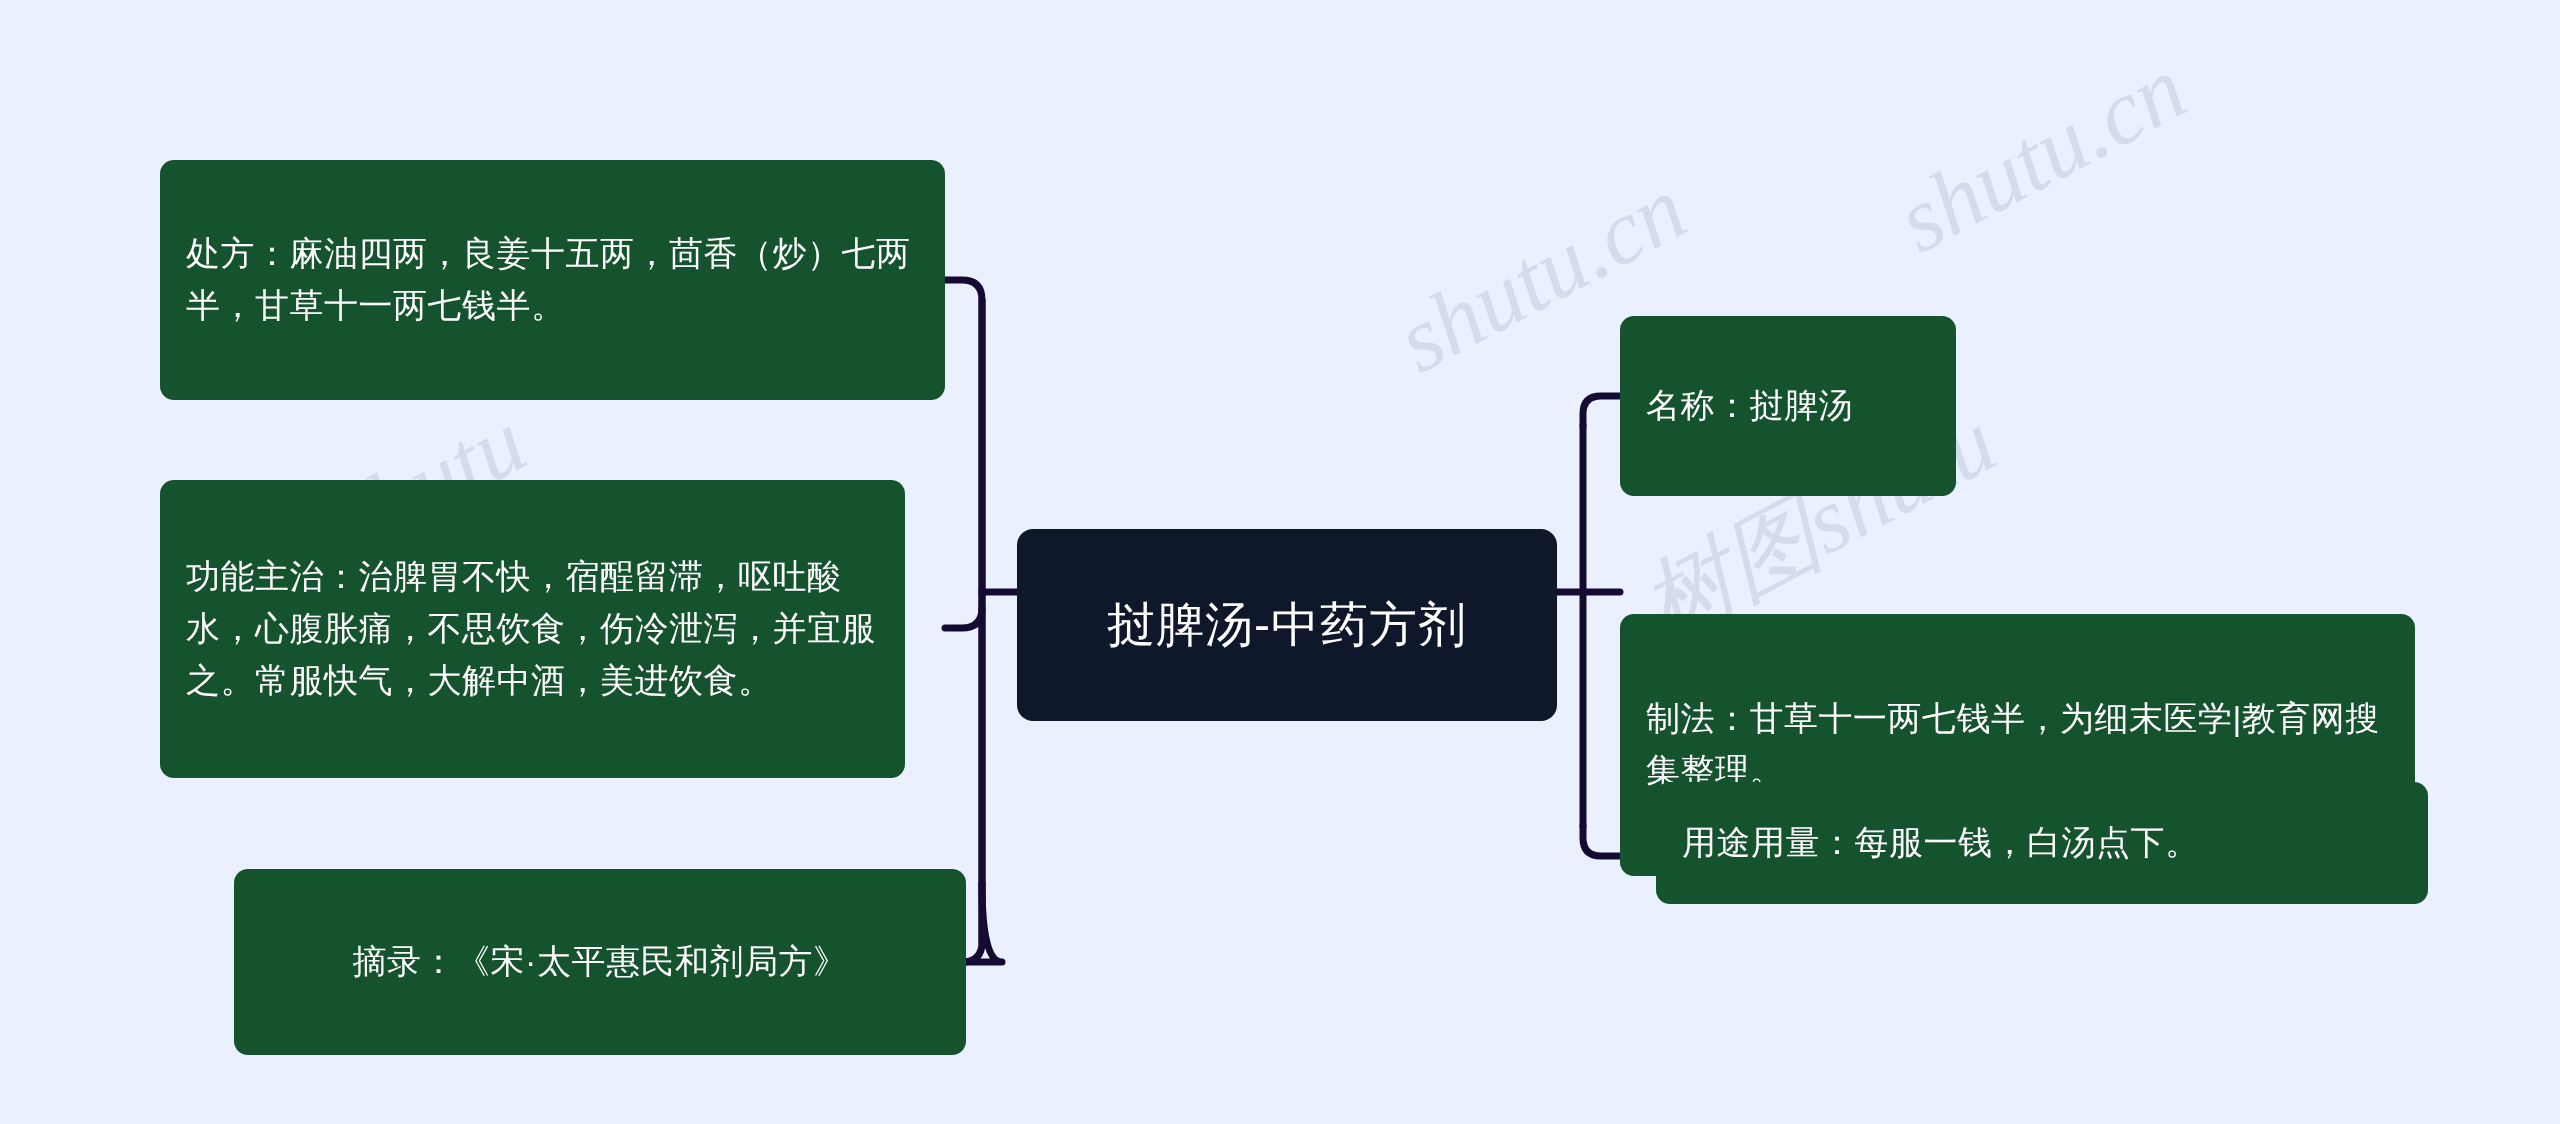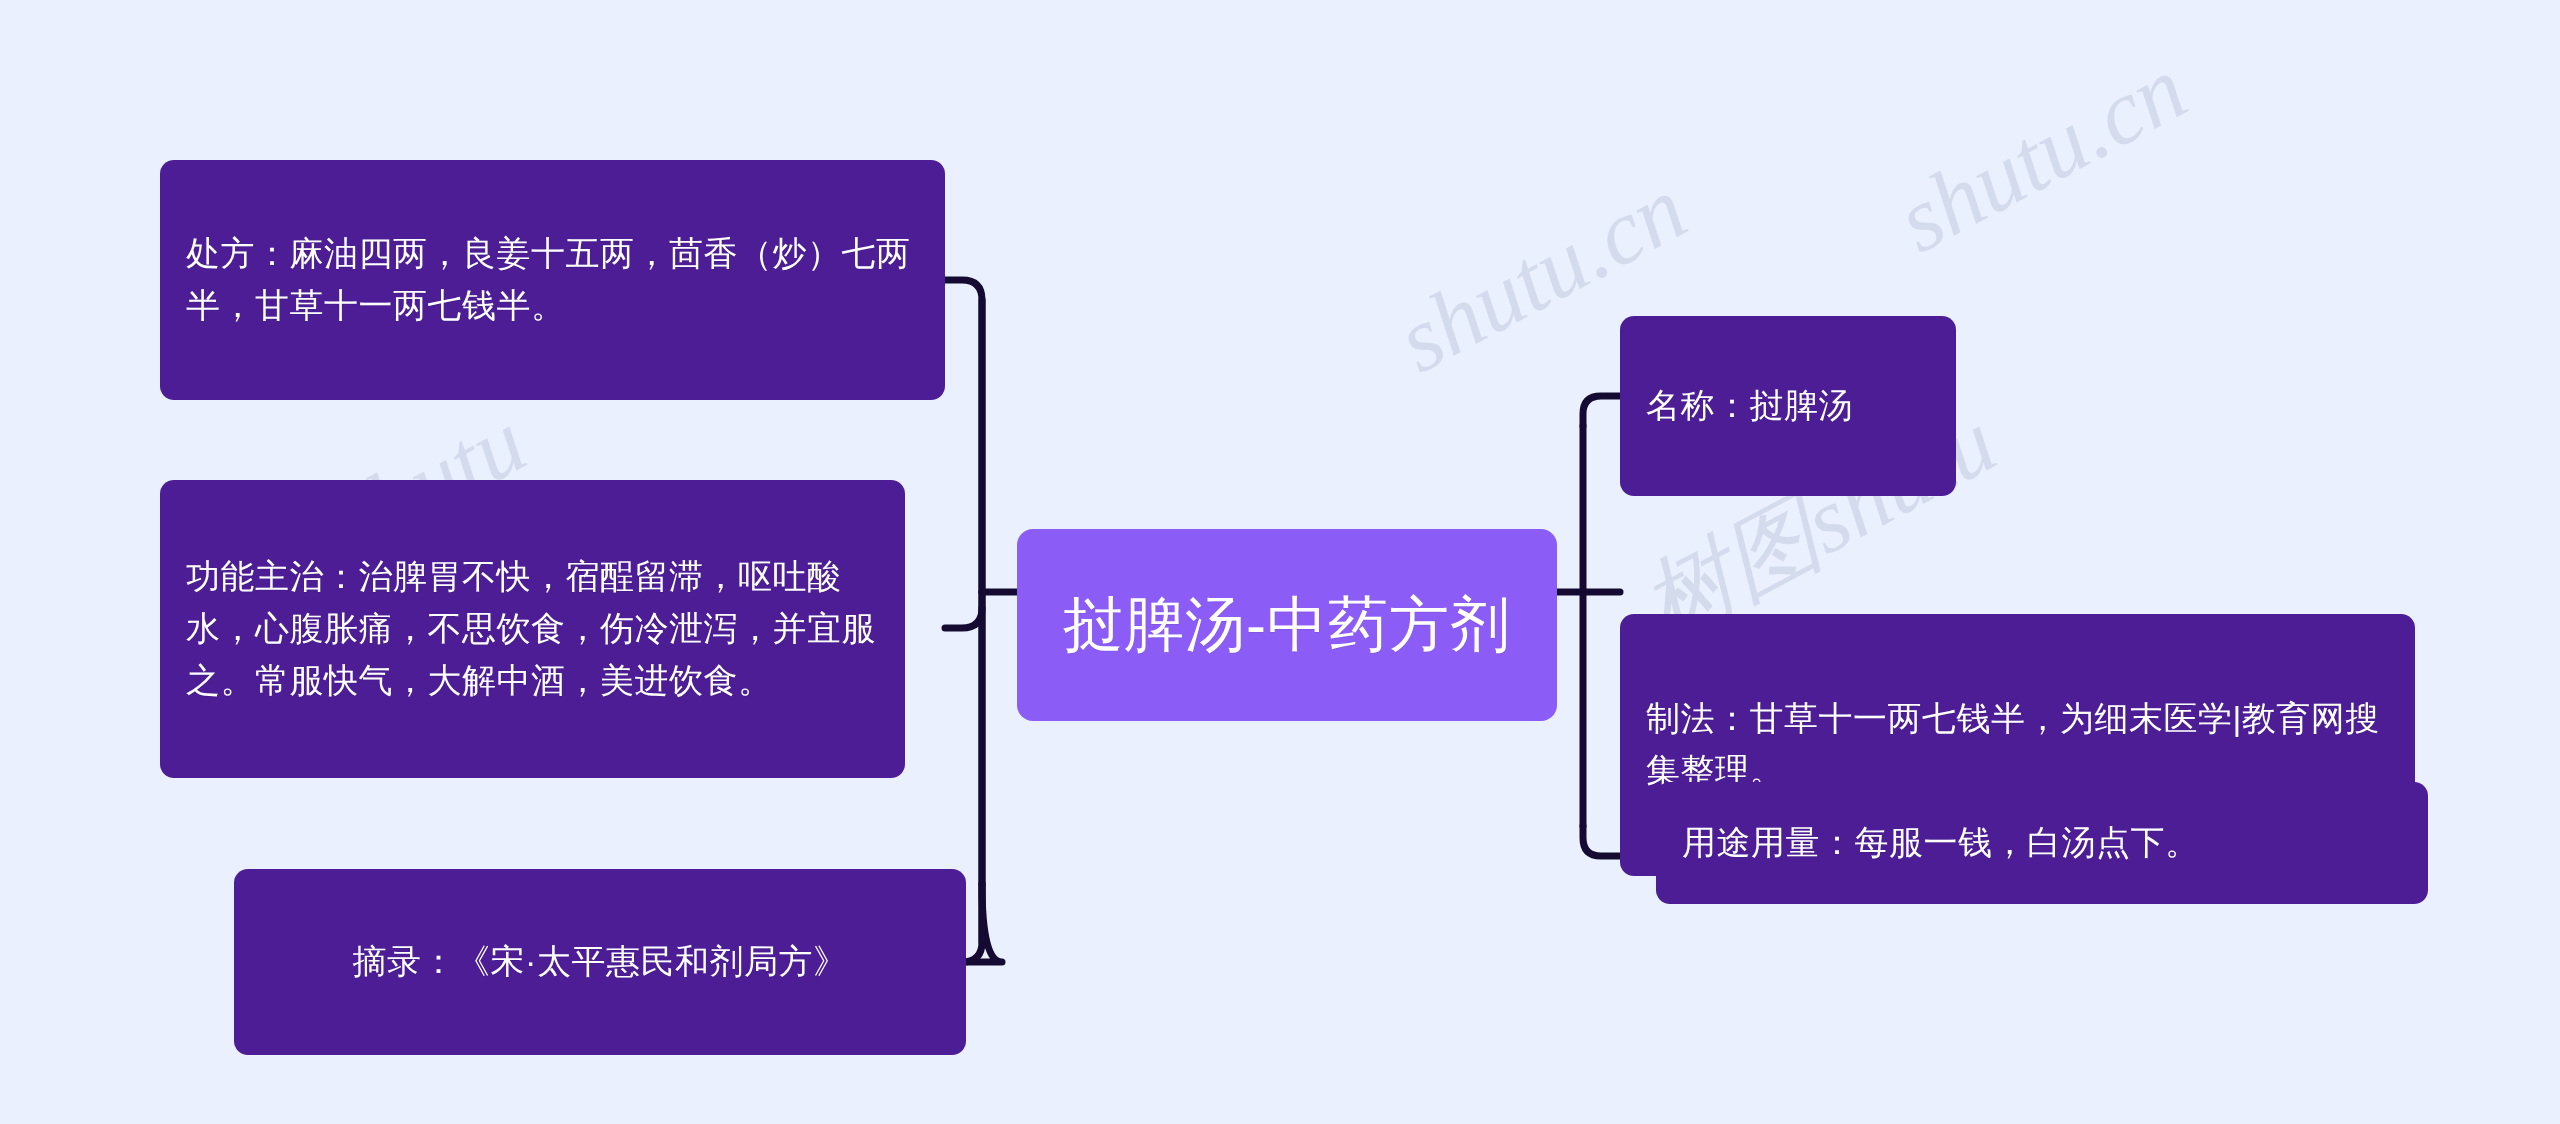--- a/index.html
+++ b/index.html
@@ -41,41 +41,41 @@
     color: #cfd8ea;
     opacity: 0.85;
     font-family: "Liberation Serif", "DejaVu Serif", serif;
     font-style: italic;
     white-space: nowrap;
     transform-origin: left top;
     font-weight: 400;
   }
   .node {
     position: absolute;
-    background: #4c1d95;
+    background: #14532d;
     border-radius: 14px;
     color: #ffffff;
     box-sizing: border-box;
     display: flex;
     align-items: center;
     font-size: 34px;
     line-height: 1.52;
     letter-spacing: 0.5px;
     padding: 18px 26px;
     text-shadow: 0 1px 0 rgba(0,0,0,0.06);
   }
   .node-text {
     display: block;
     width: 100%;
   }
   .node.center {
-    background: #8b5cf6;
+    background: #0f172a;
     border-radius: 16px;
     justify-content: center;
-    font-size: 60px;
+    font-size: 48px;
     letter-spacing: 1px;
   }
   .node.center .node-text {
     text-align: center;
   }
 
   
   #node-prescription { left: 160px;  top: 160px;  width: 785px;  height: 240px; }
   #node-indications  { left: 160px;  top: 480px;  width: 745px;  height: 298px; justify-content: flex-end; }
   #node-source       { left: 234px;  top: 869px;  width: 732px;  height: 186px;

